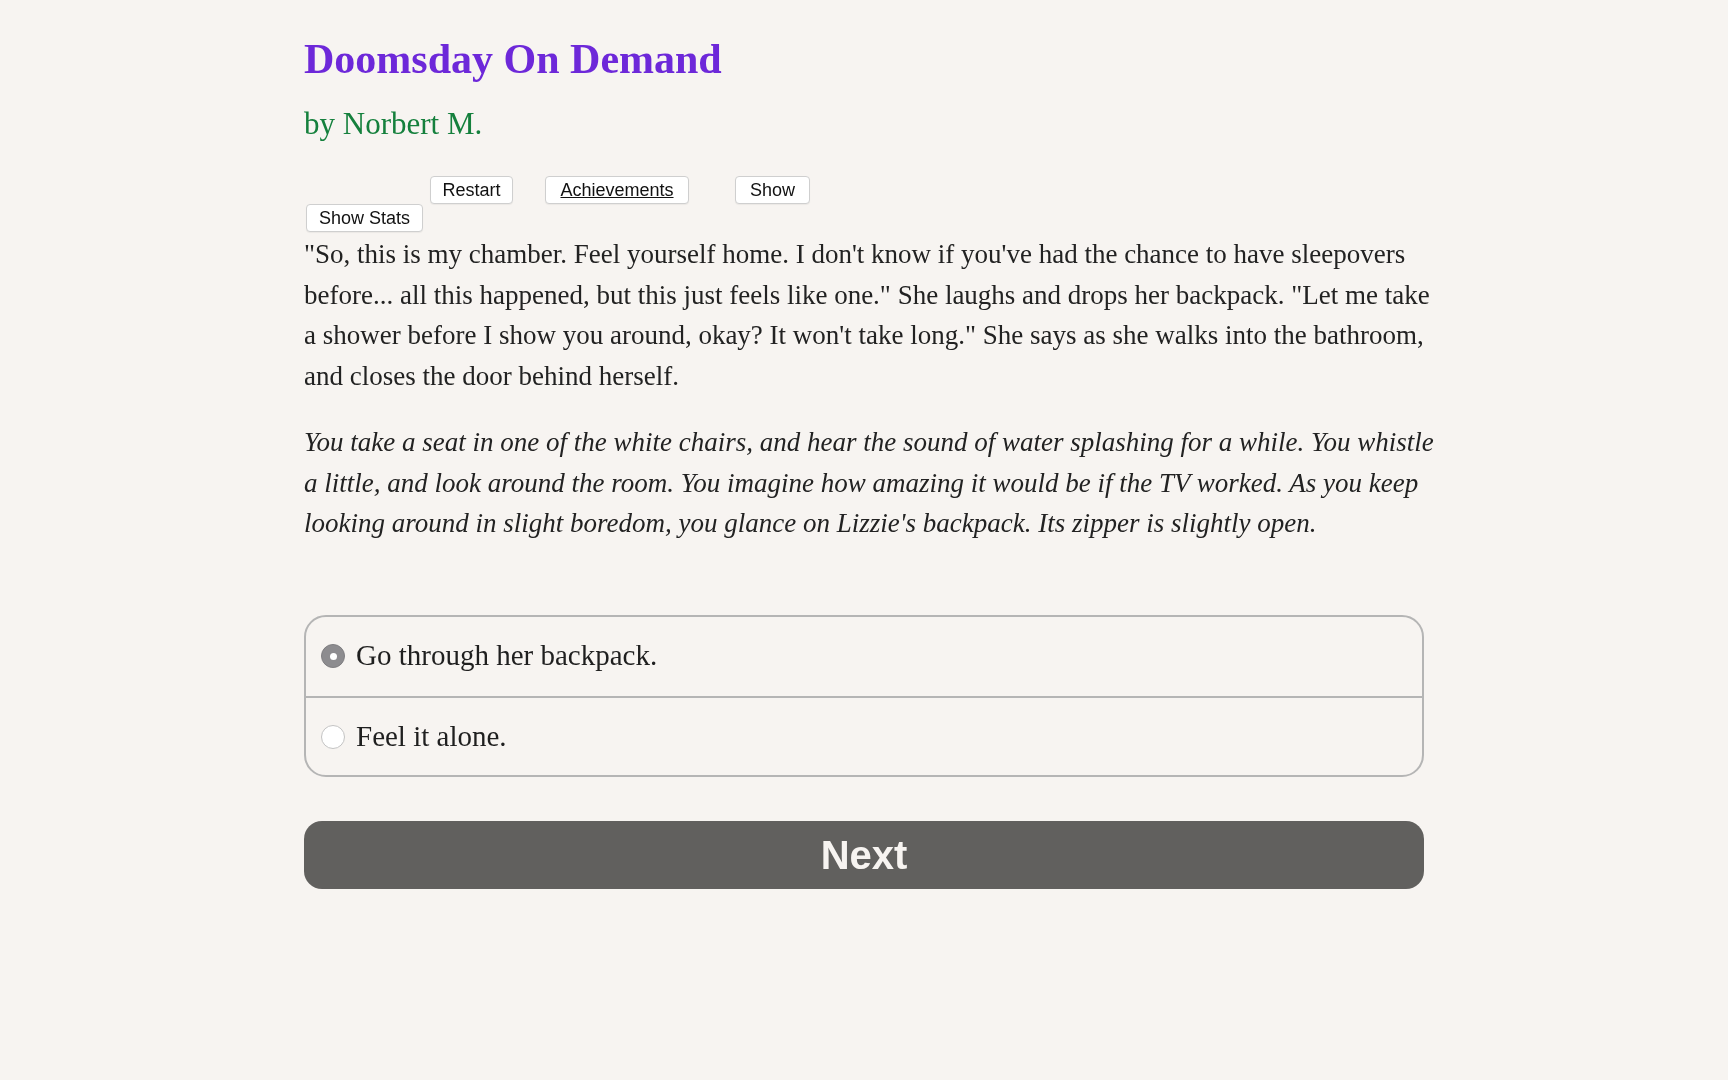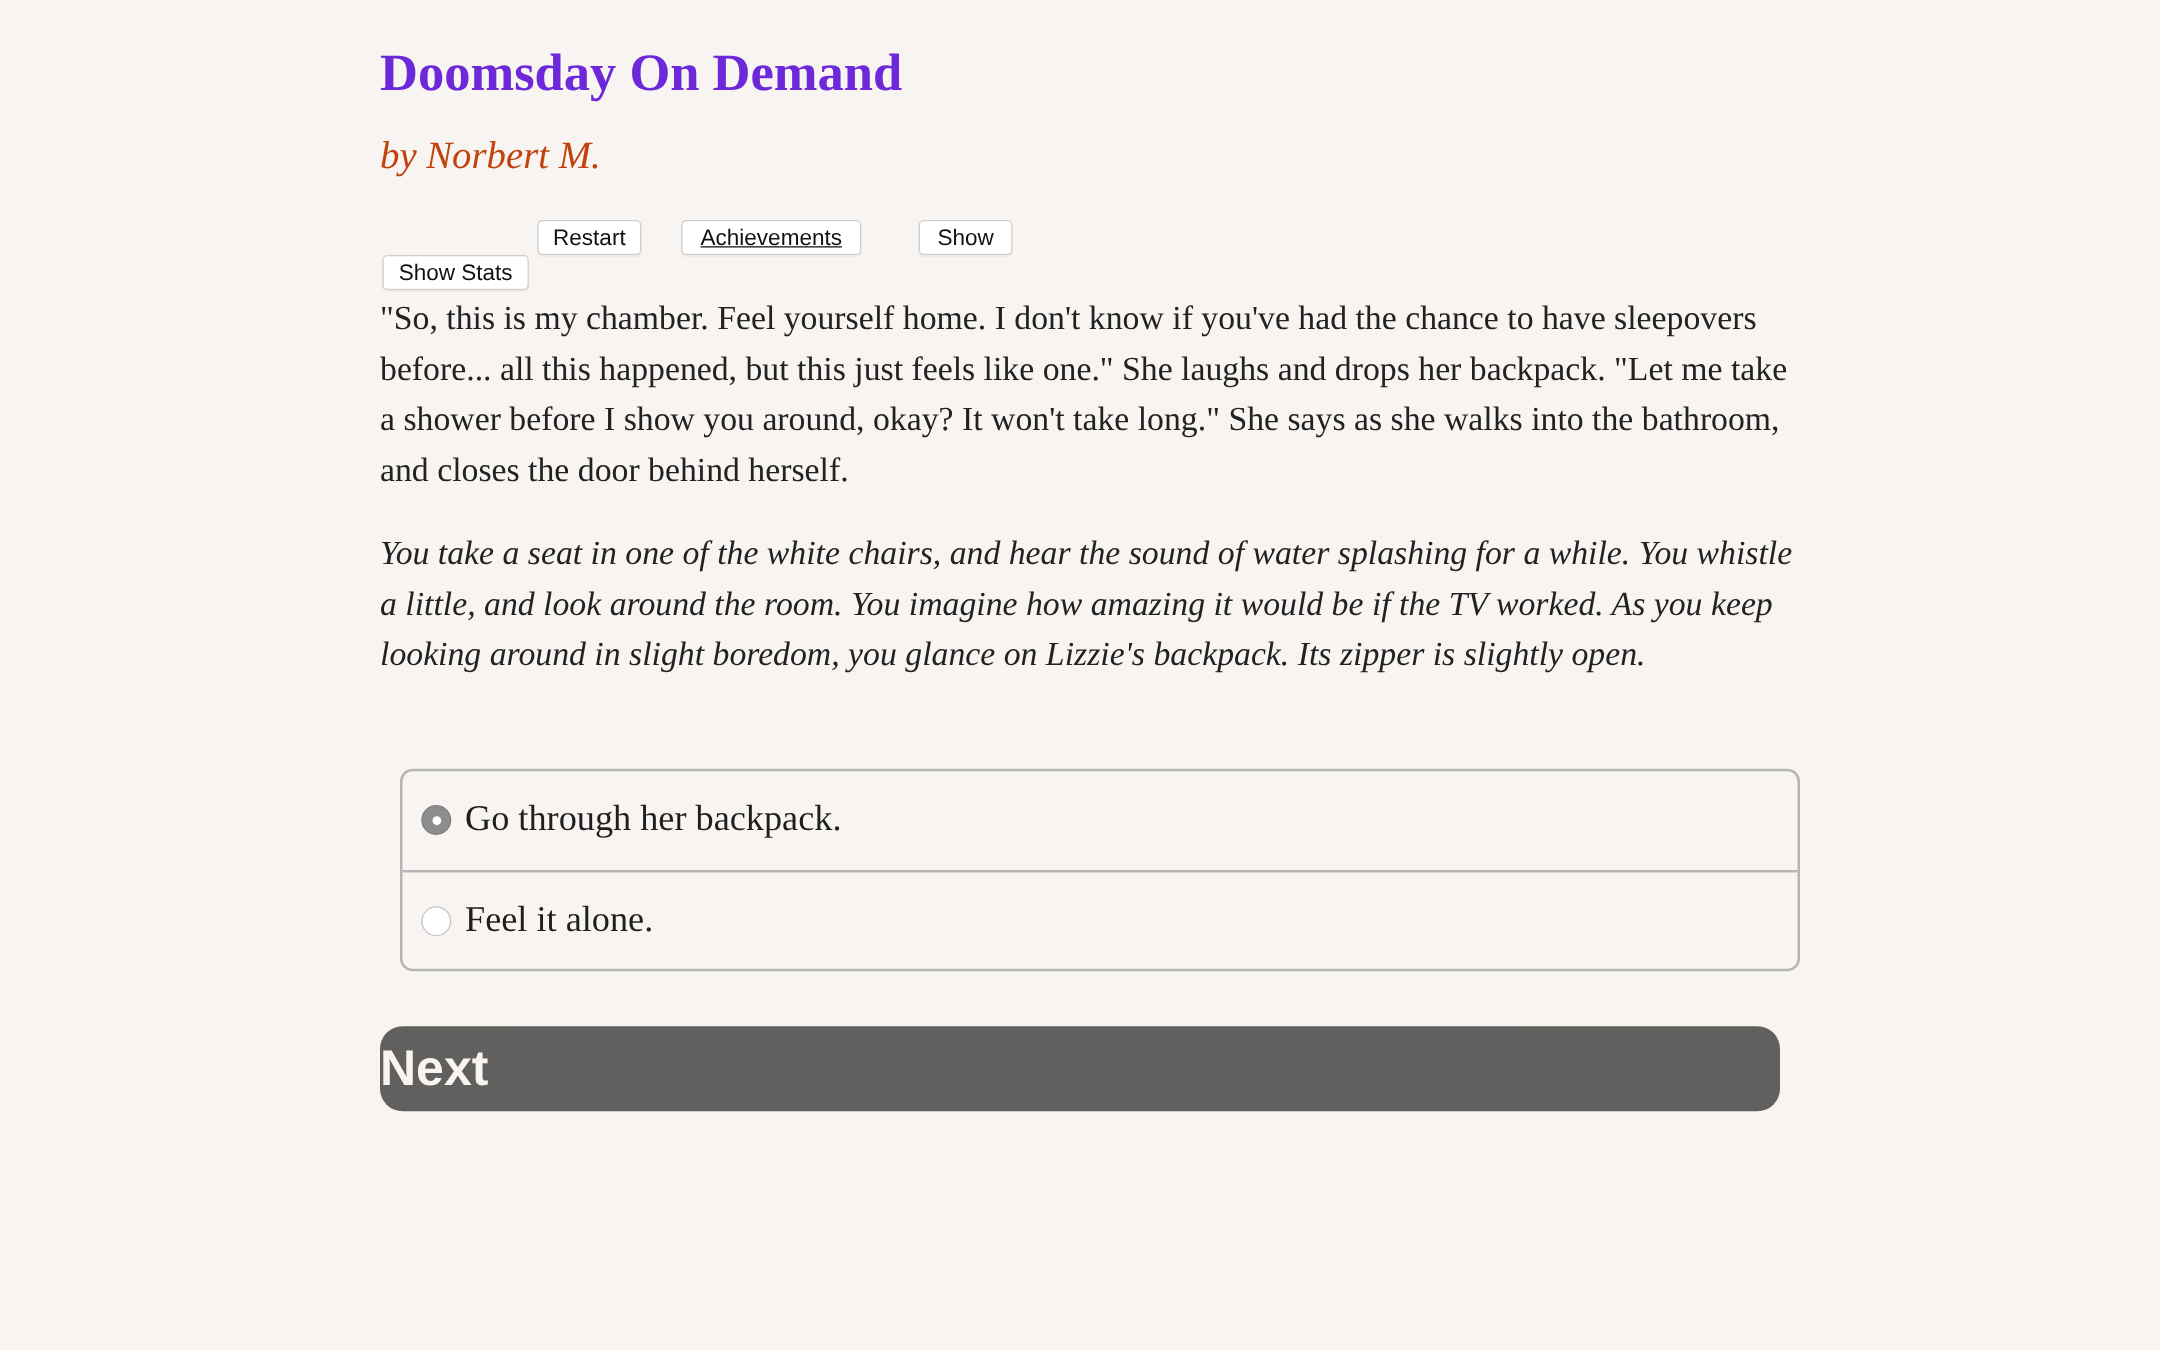--- a/index.html
+++ b/index.html
@@ -34,22 +34,21 @@
     }
     .author {
       position: absolute;
       top: 104px;
       left: 0;
       margin: 0;
       font-size: 31px;
       font-weight: normal;
       line-height: 40px;
       white-space: nowrap;
-      color: #c2410c;
-      font-style: italic;
+      color: #15803d;
     }
     .toolbar {
       position: absolute;
       top: 176px;
       left: 2px;
       height: 28px;
     }
     .tool-btn {
       position: absolute;
       top: 0;
@@ -74,26 +73,26 @@
       margin: 0;
       font-size: 27px;
       line-height: 40.5px;
       color: #222;
     }
     .p1 { top: 234px; }
     .p2 { top: 422px; font-style: italic; }
     .choices {
       position: absolute;
       top: 615px;
-      left: 16px;
+      left: 0;
       width: 1120px;
       height: 162px;
       box-sizing: border-box;
       border: 2px solid #b5b5b5;
-      border-radius: 10px;
+      border-radius: 22px;
       overflow: hidden;
     }
     .choice {
       position: absolute;
       left: 0;
       width: 100%;
       height: 80px;
       cursor: pointer;
     }
     .choice-1 { top: 0; }
@@ -149,21 +148,21 @@
       width: 1120px;
       height: 68px;
       border: none;
       border-radius: 18px;
       background: #61605e;
       color: #f7f4f1;
       font-family: "Liberation Sans", "DejaVu Sans", sans-serif;
       font-weight: bold;
       font-size: 40px;
       line-height: 68px;
-      text-align: left;
+      text-align: center;
       padding: 0;
       cursor: pointer;
     }
   </style>
 </head>
 <body>
 
 <div class="container">
 
   <h1 class="title">Doomsday On Demand</h1>

